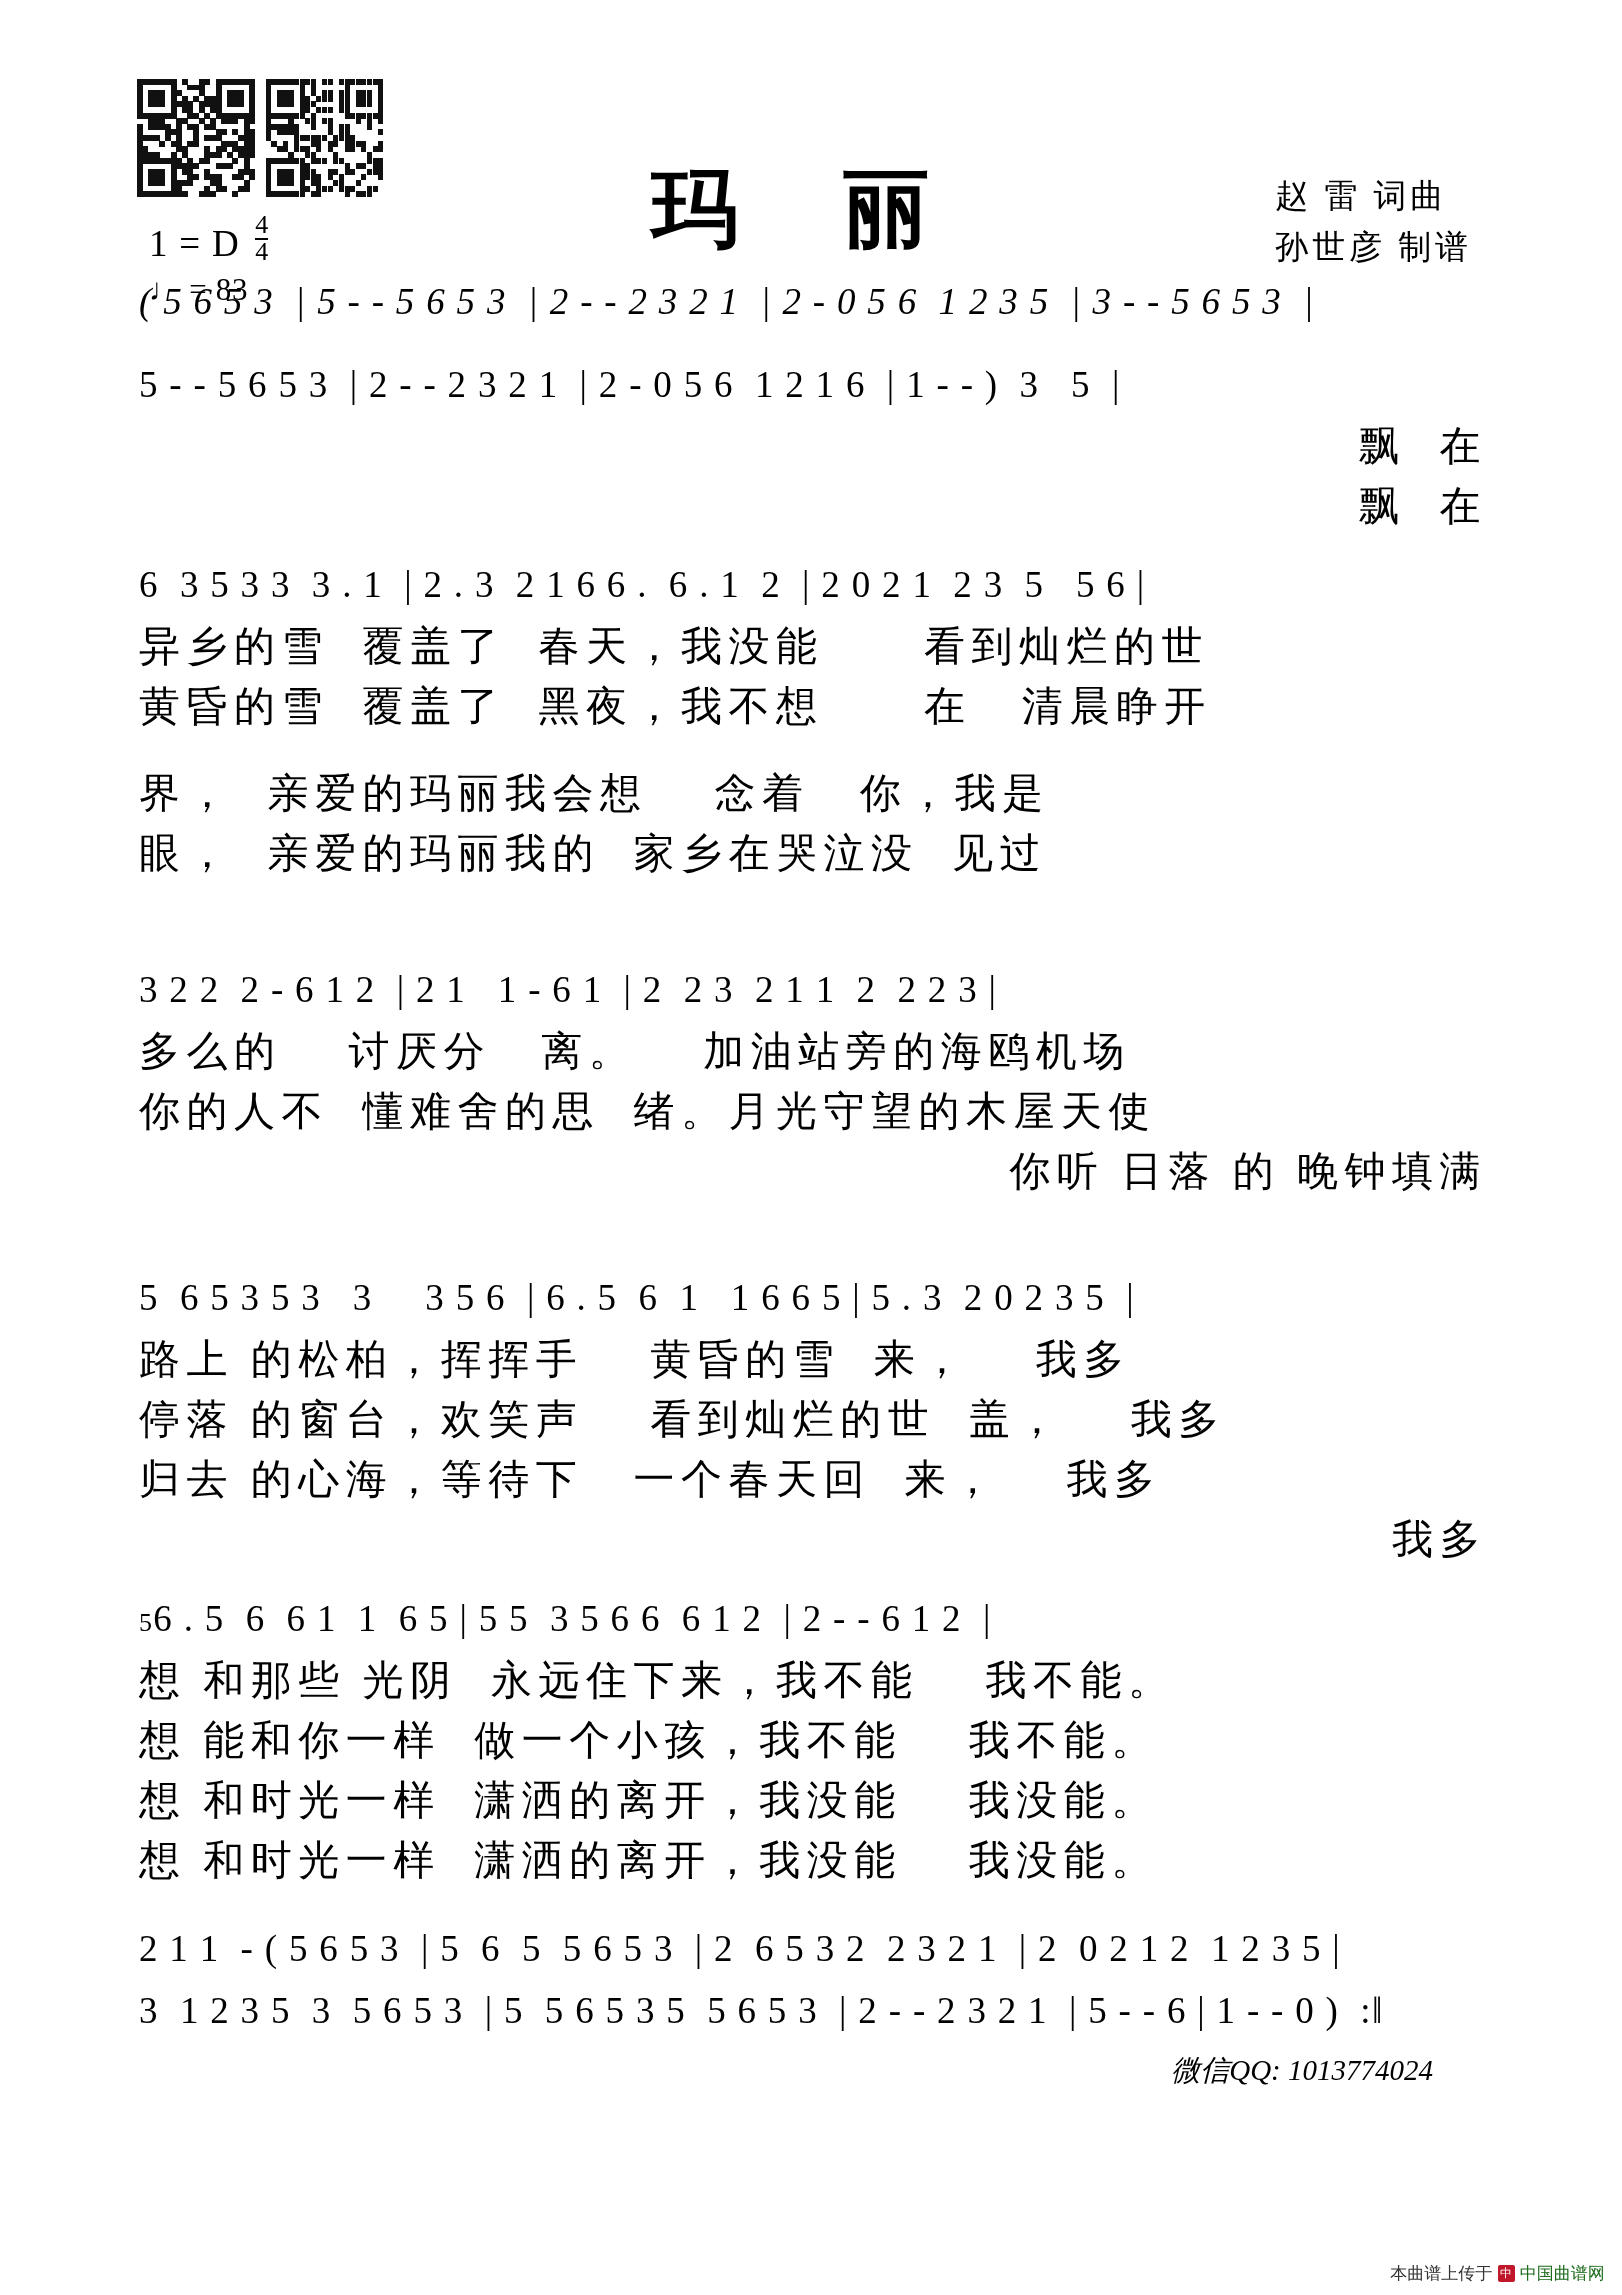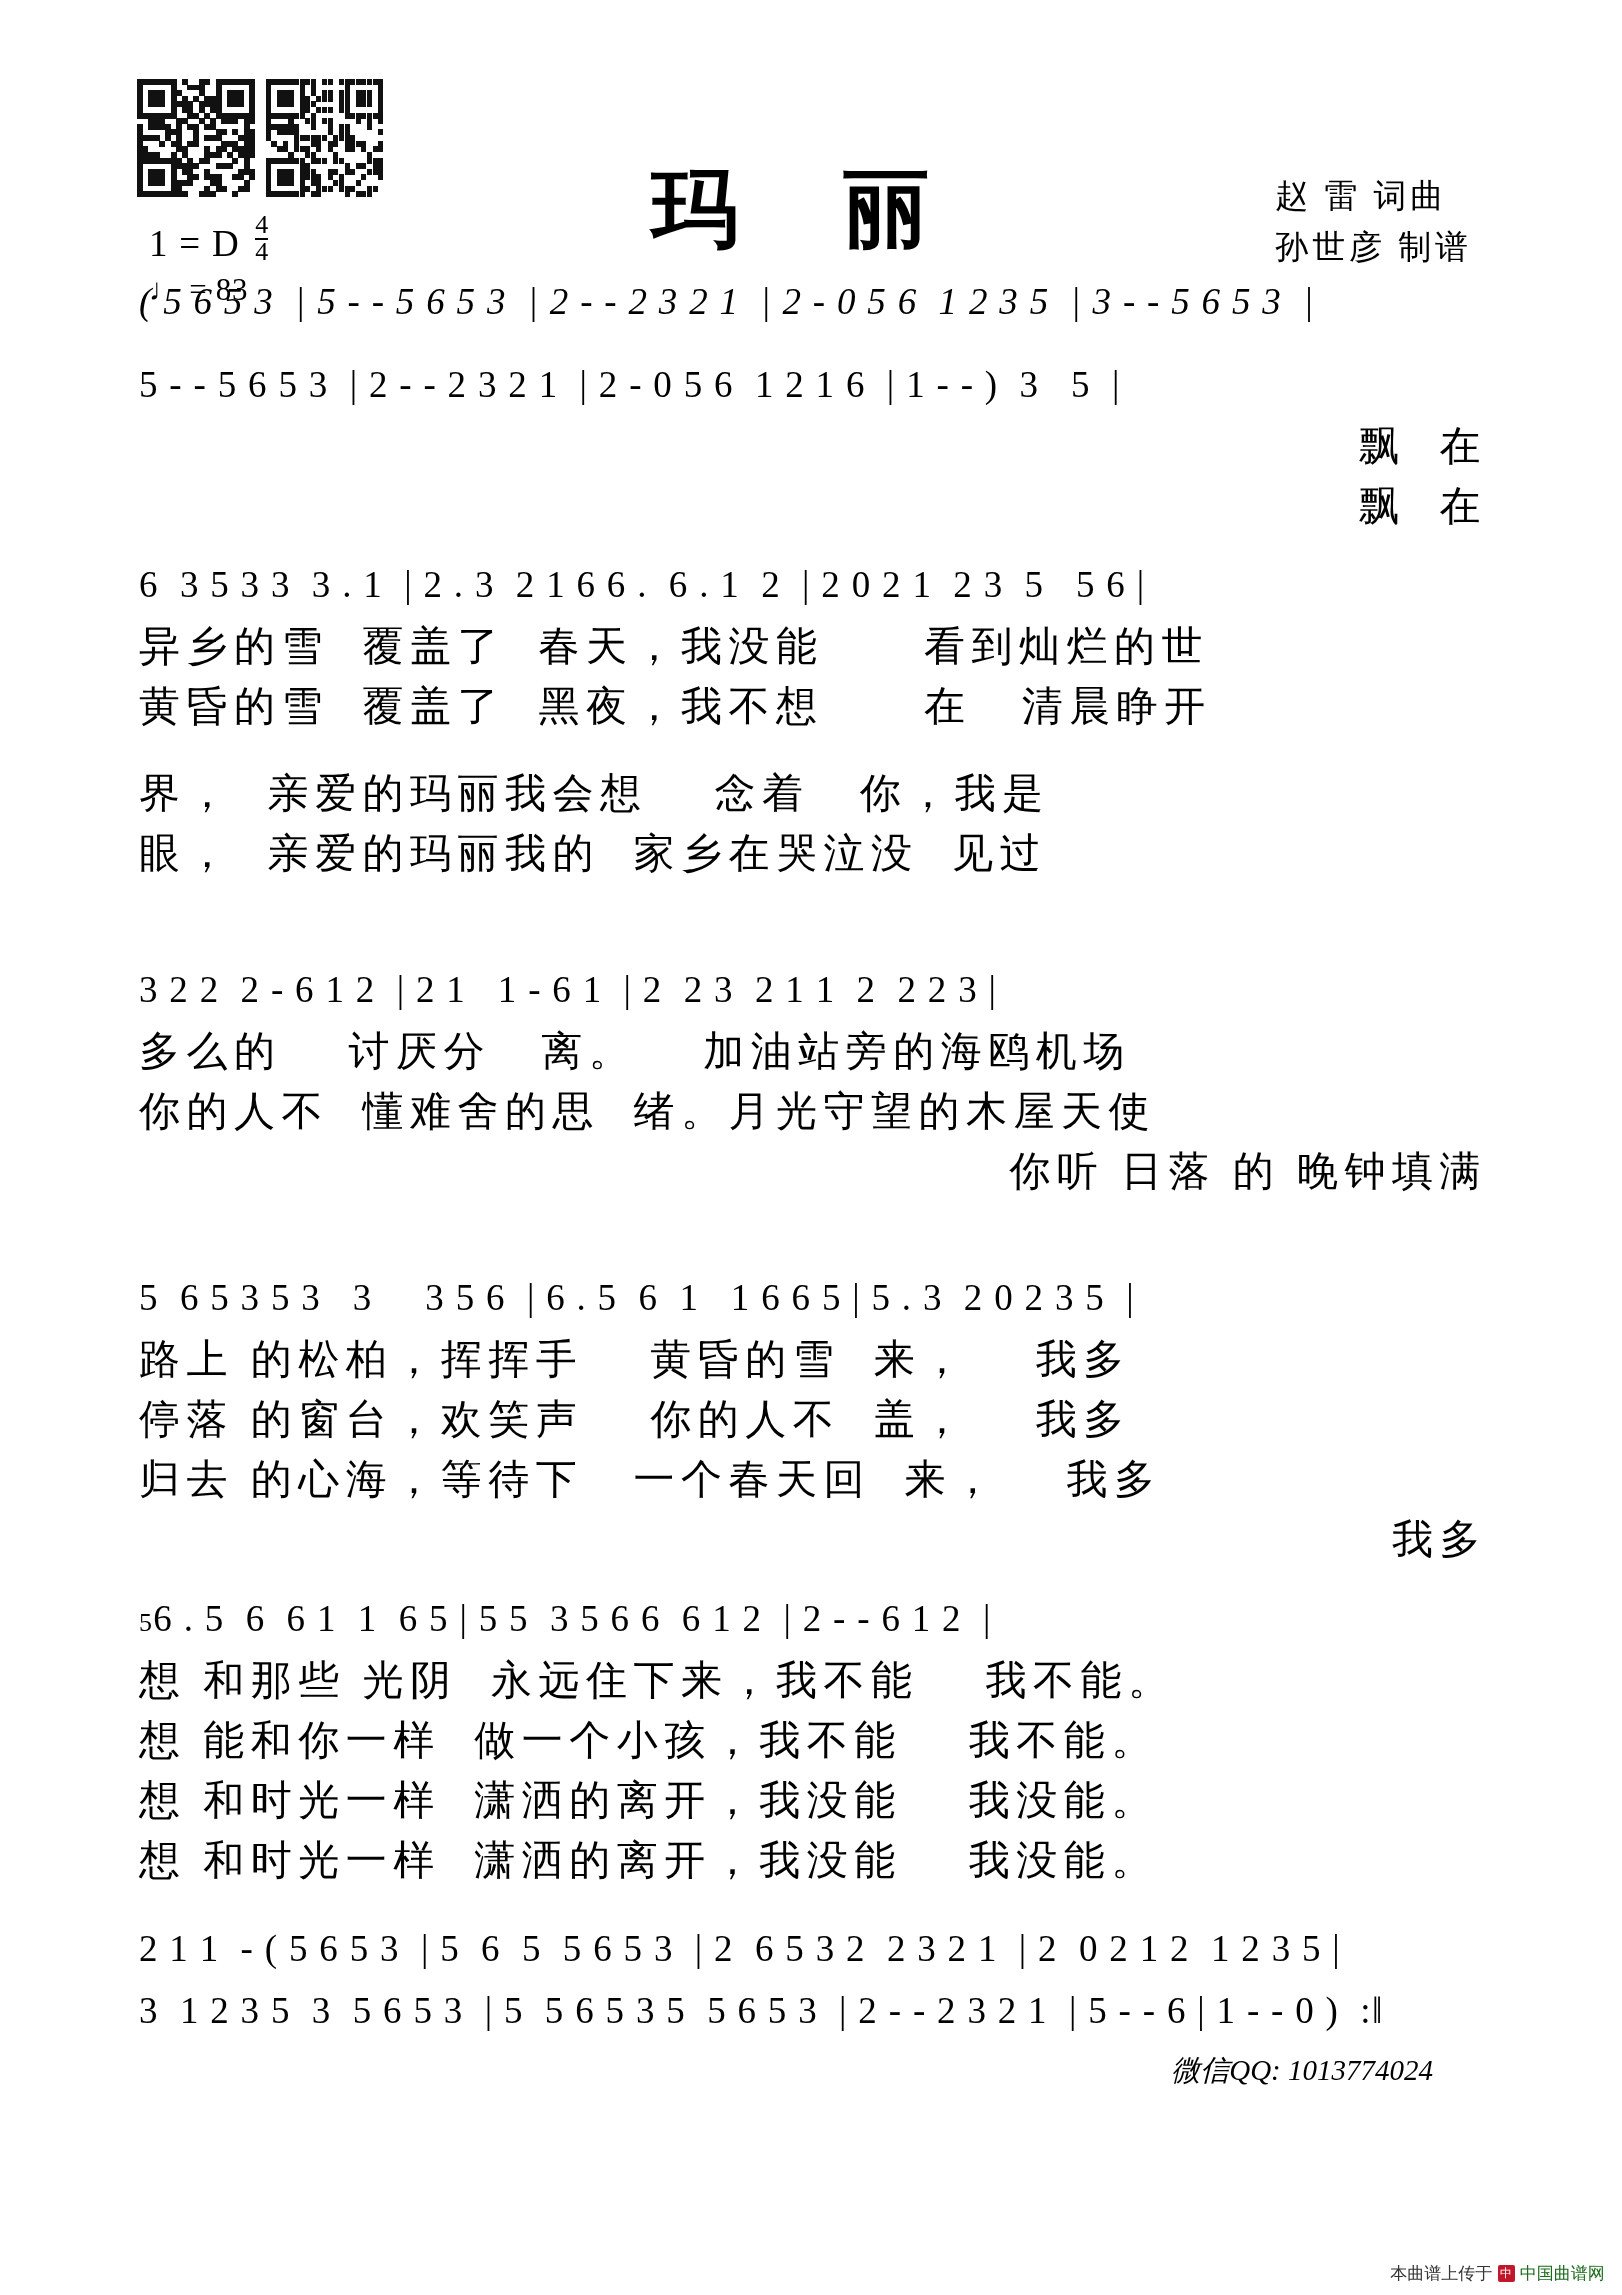--- a/index.html
+++ b/index.html
@@ -633,21 +633,21 @@
   <div class="system" style="top:968px;">
     <div class="notesline">3 2 2  2 - 6 1 2  | 2 1   1 - 6 1  | 2  2 3  2 1 1  2  2 2 3 |</div>
     <div class="lyricline">多么的    讨厌分   离。    加油站旁的海鸥机场</div>
     <div class="lyricline">你的人不  懂难舍的思  绪。月光守望的木屋天使</div>
     <div class="lyricline r">你听 日落 的 晚钟填满</div>
   </div>
 
   <div class="system" style="top:1276px;">
     <div class="notesline">5  6 5 3 5 3   3     3 5 6  | 6 . 5  6  1   1 6 6 5 | 5 . 3  2 0 2 3 5  |</div>
     <div class="lyricline">路上 的松柏，挥挥手    黄昏的雪  来，    我多</div>
-    <div class="lyricline">停落 的窗台，欢笑声    你的人不  盖，    我多</div>
+    <div class="lyricline">停落 的窗台，欢笑声    看到灿烂的世  盖，    我多</div>
     <div class="lyricline">归去 的心海，等待下   一个春天回  来，    我多</div>
     <div class="lyricline r">我多</div>
   </div>
 
   <div class="system" style="top:1597px;">
     <div class="notesline"><span class="small">5</span><span>6 . 5  6  6 1  1  6 5 | 5 5  3 5 6 6  6 1 2  | 2 - - 6 1 2  |</span></div>
     <div class="lyricline">想 和那些 光阴  永远住下来，我不能    我不能。</div>
     <div class="lyricline">想 能和你一样  做一个小孩，我不能    我不能。</div>
     <div class="lyricline">想 和时光一样  潇洒的离开，我没能    我没能。</div>
     <div class="lyricline">想 和时光一样  潇洒的离开，我没能    我没能。</div>

